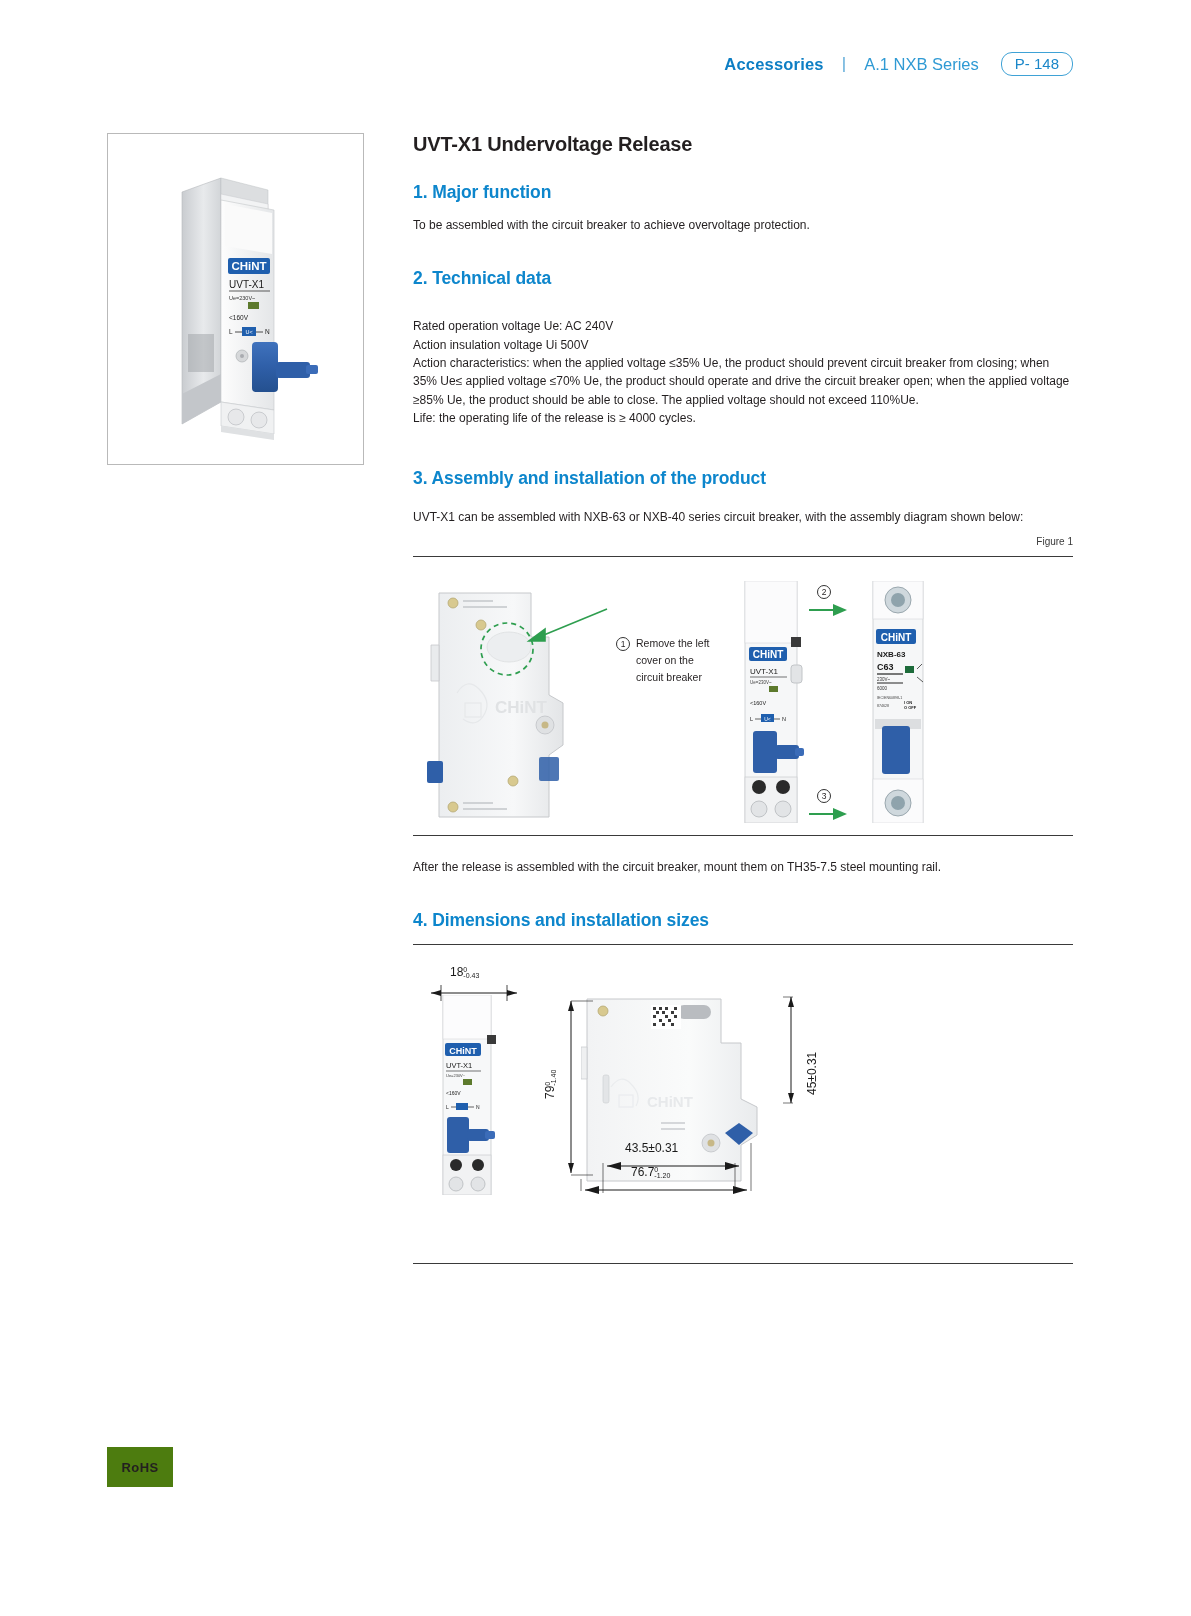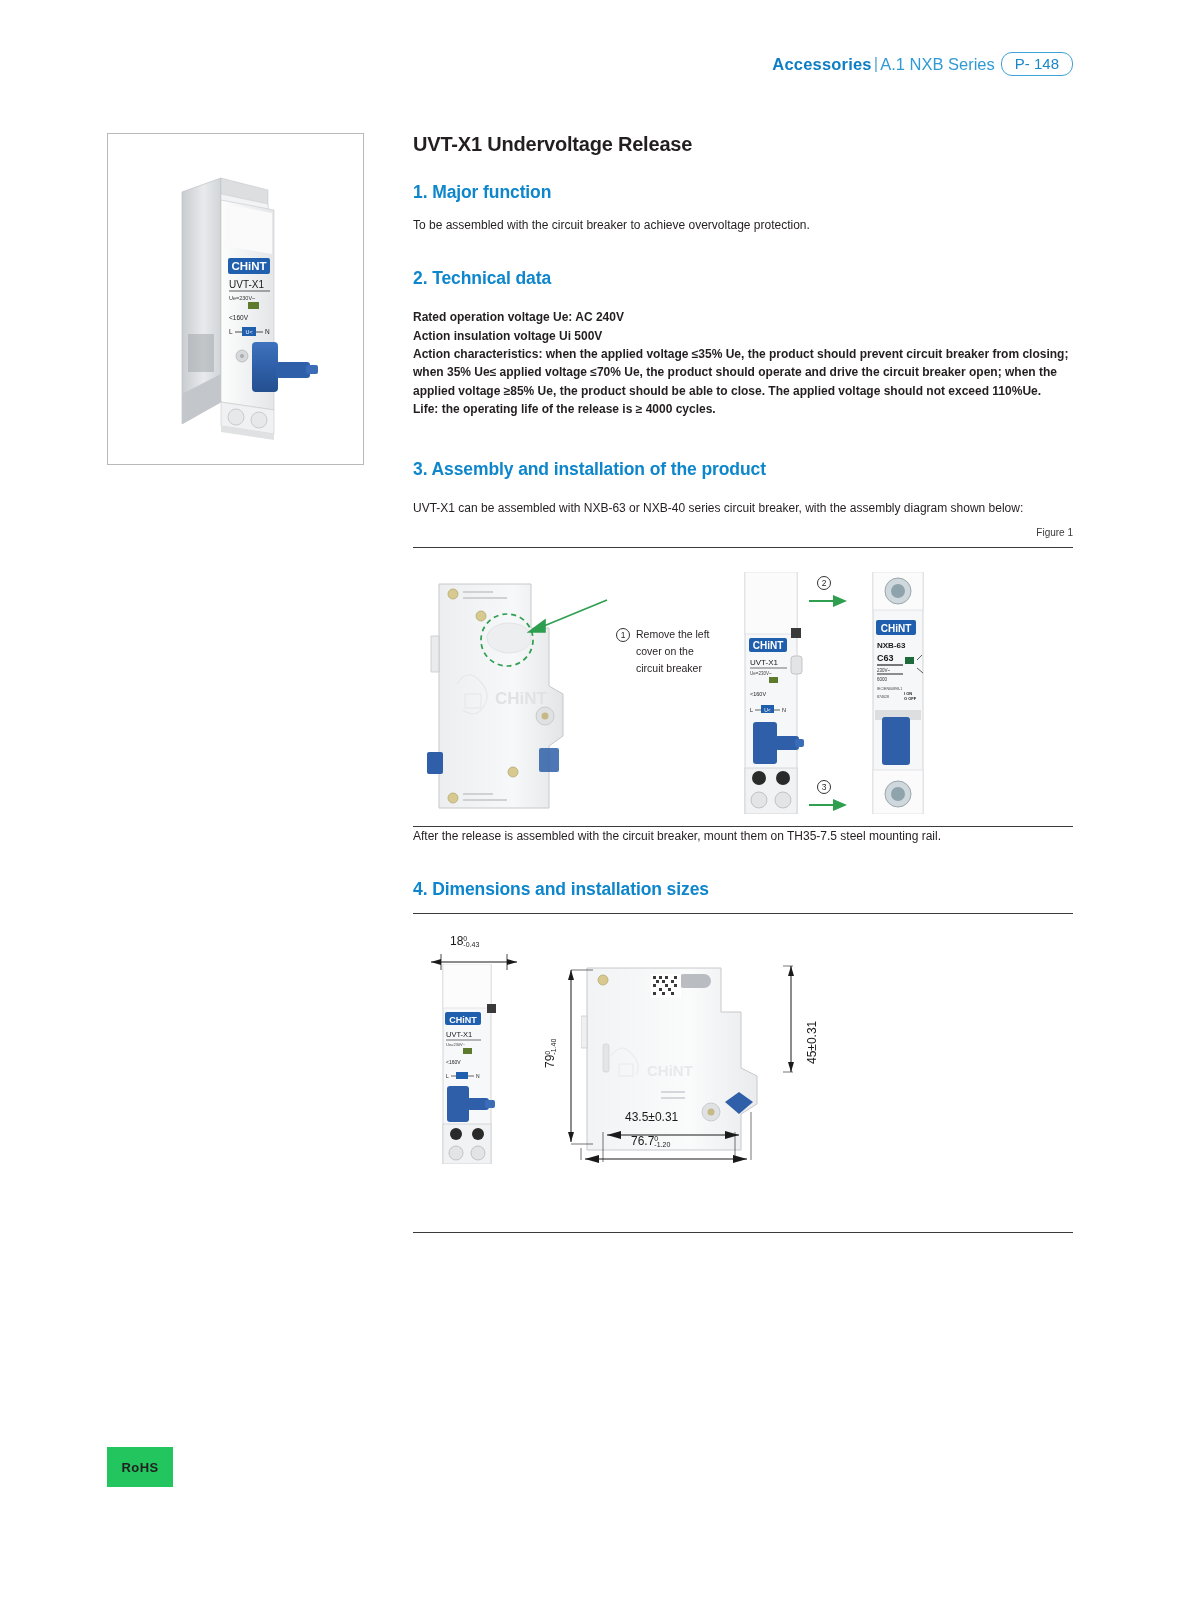--- a/index.html
+++ b/index.html
@@ -16,21 +16,21 @@
     overflow: hidden;
   }
 
   
   .page-header {
     position: absolute;
     top: 52px;
     right: 118px;
     display: flex;
     align-items: center;
-    gap: 2px;
+    gap: 18px;
     font-size: 16.5px;
   }
   .hdr-accessories {
     color: #0d7ec4;
     font-weight: bold;
     letter-spacing: .2px;
   }
   .hdr-sep {
     color: #5ba9d8;
     font-weight: 300;
@@ -83,21 +83,21 @@
     margin: 0 0 13px 0;
     letter-spacing: -0.1px;
   }
   h2.sec.gap-top { margin-top: 34px; }
   p.body {
     font-size: 12px;
     line-height: 1.53;
     margin: 0;
     color: #231f20;
   }
-  .tech-block { margin-top: 19px; font-weight: bold; }
+  .tech-block { margin-top: 28px; }
   .rule {
     border: 0;
     border-top: 1.6px solid #3a3a3a;
     margin: 9px 0 0 0;
     width: 100%;
   }
   .fig-label {
     font-size: 10px;
     color: #3a3a3a;
     text-align: right;
@@ -155,21 +155,21 @@
     transform: rotate(-90deg);
   }
 
   
   .rohs {
     position: absolute;
     left: 107px;
     top: 1447px;
     width: 66px;
     height: 40px;
-    background: #22c55e;
+    background: #4d7c0f;
     color: #231f20;
     font-size: 13px;
     font-weight: bold;
     display: flex;
     align-items: center;
     justify-content: center;
     letter-spacing: .4px;
   }
 
   
@@ -397,21 +397,21 @@
       <rect x="11" y="145" width="28" height="48" rx="3" fill="#2f5fa8"></rect>
 
       <rect x="2" y="198" width="50" height="44" fill="#fbfbfc" stroke="#d5d7da" stroke-width="0.6"></rect>
       <circle cx="27" cy="222" r="13" fill="#cfd8dd" stroke="#9aa7ae" stroke-width="1"></circle>
       <circle cx="27" cy="222" r="7" fill="#8fa3ac"></circle>
     </svg>
   </div>
 
   <hr class="rule" style="margin-top:6px">
 
-  <p class="body" style="">After the release is assembled with the circuit breaker, mount them on TH35-7.5 steel mounting rail.</p>
+  <p class="body" style="margin-top:22px">After the release is assembled with the circuit breaker, mount them on TH35-7.5 steel mounting rail.</p>
 
   <h2 class="sec" style="margin-top:34px">4. Dimensions and installation sizes</h2>
 
   <hr class="rule">
 
   <div class="fig2-wrap">
 
     <div class="dim-text" style="left:37px;top:6px">
       <span>18</span><span style="display:inline-block;vertical-align:-2px"><sup style="display:block;line-height:6px">0</sup><sub style="display:block;line-height:6px">-0.43</sub></span>
     </div>

